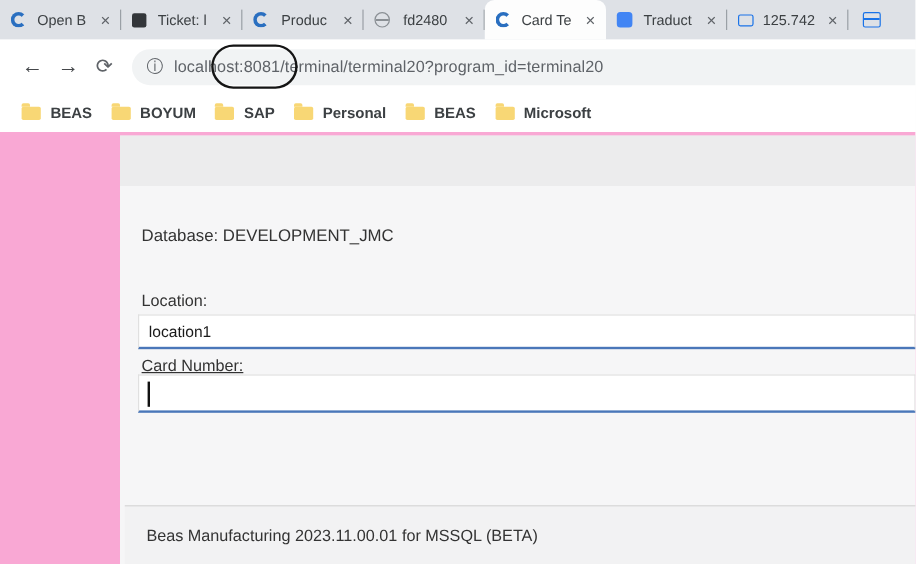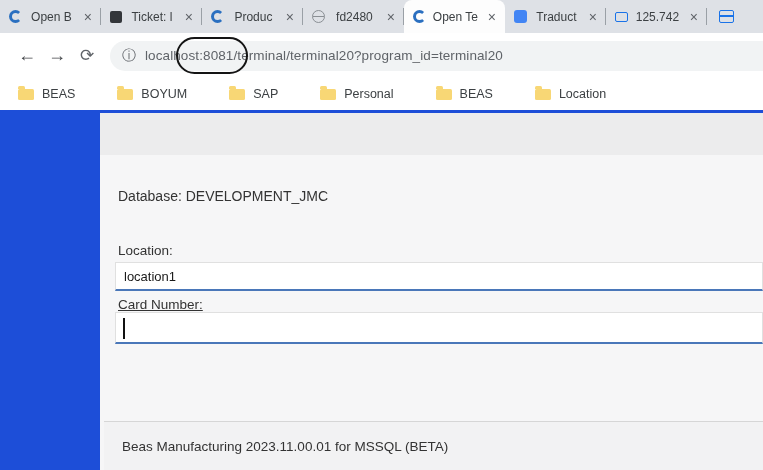--- a/index.html
+++ b/index.html
@@ -29,27 +29,27 @@
   .navbar { position:absolute; top:33px; left:0; right:0; height:45px; background:#fff; display:flex; align-items:center; padding-left:12px; }
   .nav-btn { font-size:18px; color:#44474a; width:30px; text-align:center; cursor:pointer; flex:none; }
   .nav-btn.reload { font-size:17px; color:#5f6368; }
   .addressbar { flex:1; height:30px; margin-left:8px; background:#f1f3f4; border-radius:15px 0 0 15px; display:flex; align-items:center; padding:0 12px; gap:9px; }
   .info-icon { font-size:14px; color:#5f6368; }
   .url { font-size:13.5px; color:#5f6368; letter-spacing:.1px; white-space:nowrap; }
   .annotation-oval { position:absolute; left:176px; top:37px; width:72px; height:37px;
                      border:2.5px solid #141414; border-radius:19px; pointer-events:none; z-index:5; }
 
   
-  .bookmarks { position:absolute; top:78px; left:0; right:0; height:32px; background:#fff; display:flex; align-items:center; padding-left:18px; gap:42px; }
+  .bookmarks { position:absolute; top:78px; left:0; right:0; height:32px; background:#fff; display:flex; align-items:center; padding-left:18px; gap:16px;font-weight:bold; }
   .bm { display:flex; align-items:center; gap:8px; font-size:12.5px; color:#3c4043; cursor:pointer; }
   .folder { position:relative; width:16px; height:11px; background:#f8d775; border-radius:1.5px; }
   .folder::before { content:""; position:absolute; top:-3px; left:0; width:7px; height:3px; background:#f8d775; border-radius:1.5px 1.5px 0 0; }
 
   
-  .page { position:absolute; top:110px; left:0; right:0; bottom:0; background:#1d4ed8; }
+  .page { position:absolute; top:110px; left:0; right:0; bottom:0; background:#f9a8d4; }
   .panel { position:absolute; left:100px; right:0; top:3px; bottom:0; background:#f6f6f7; }
   .panel-header { position:absolute; top:0; left:0; right:0; height:42px; background:#ececed; }
   .db-line { position:absolute; left:18px; top:75px; font-size:14px; color:#333; }
   .field-label { position:absolute; left:18px; font-size:13.5px; color:#333; }
   .lbl-location { top:130px; }
   .lbl-card { top:184px;text-decoration:underline; }
   .tfield { position:absolute; left:15px; right:0; background:#fff; border:1px solid #e0e0e0; border-bottom:2px solid #4a77b9; font-size:13px; color:#1a1a1a; padding:0 8px; font-family:"Liberation Sans", sans-serif; outline:none; }
   .tf-location { top:149px; height:29px; }
   .tf-card { top:199px; height:32px; }
   .caret { position:absolute; left:23px; top:205px; width:1.5px; height:21px; background:#111; animation:blink 1.1s steps(1) infinite; }
@@ -77,21 +77,21 @@
       <span class="tab-label">Produc</span>
       <span class="tab-close">×</span>
     </div>
     <div class="tab">
       <span class="ic ic-globe"></span>
       <span class="tab-label">fd2480</span>
       <span class="tab-close">×</span>
     </div>
     <div class="tab active">
       <span class="ic ic-beas"></span>
-      <span class="tab-label">Open Te</span>
+      <span class="tab-label">Card Te</span>
       <span class="tab-close">×</span>
     </div>
     <div class="tab">
       <span class="ic ic-translate"></span>
       <span class="tab-label">Traduct</span>
       <span class="tab-close">×</span>
     </div>
     <div class="tab">
       <span class="ic ic-monitor"></span>
       <span class="tab-label">125.742</span>
@@ -129,21 +129,21 @@
     <div class="bm">
       <span class="folder"></span>
       <span>Personal</span>
     </div>
     <div class="bm">
       <span class="folder"></span>
       <span>BEAS</span>
     </div>
     <div class="bm">
       <span class="folder"></span>
-      <span>Location</span>
+      <span>Microsoft</span>
     </div>
   </div>
 
   <div class="page">
     <div class="panel">
       <div class="panel-header"></div>
       <div class="db-line">Database: DEVELOPMENT_JMC</div>
 
       <div class="field-label lbl-location">Location:</div>
       <input class="tfield tf-location" type="text" value="location1" style="">

